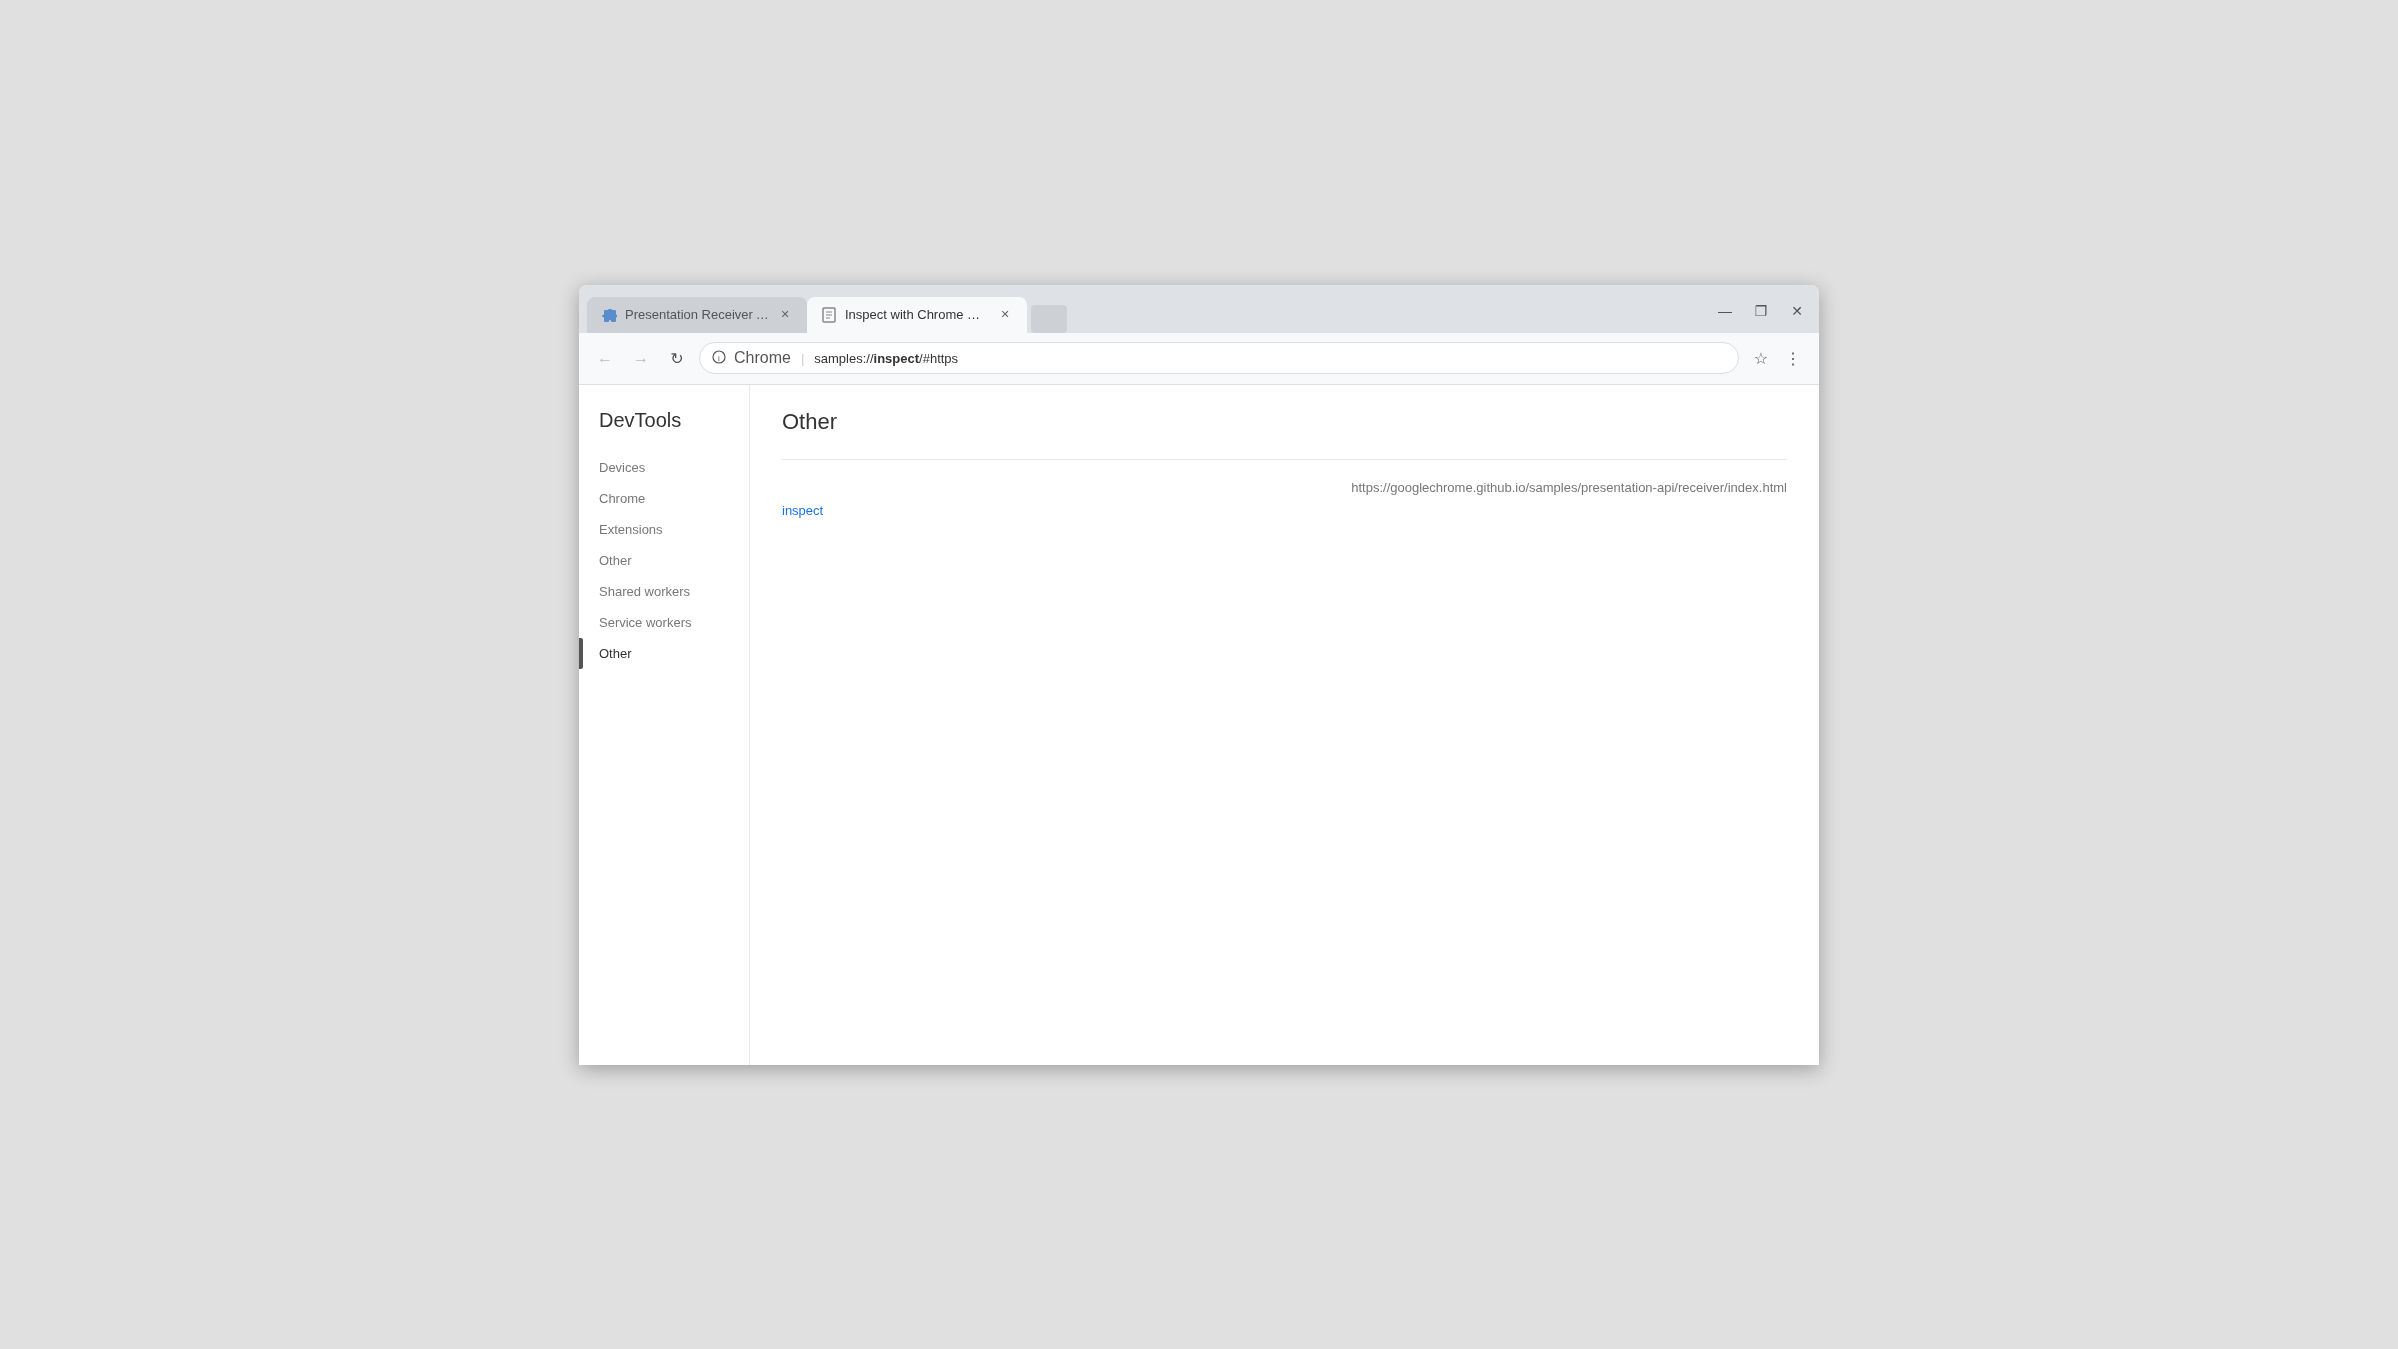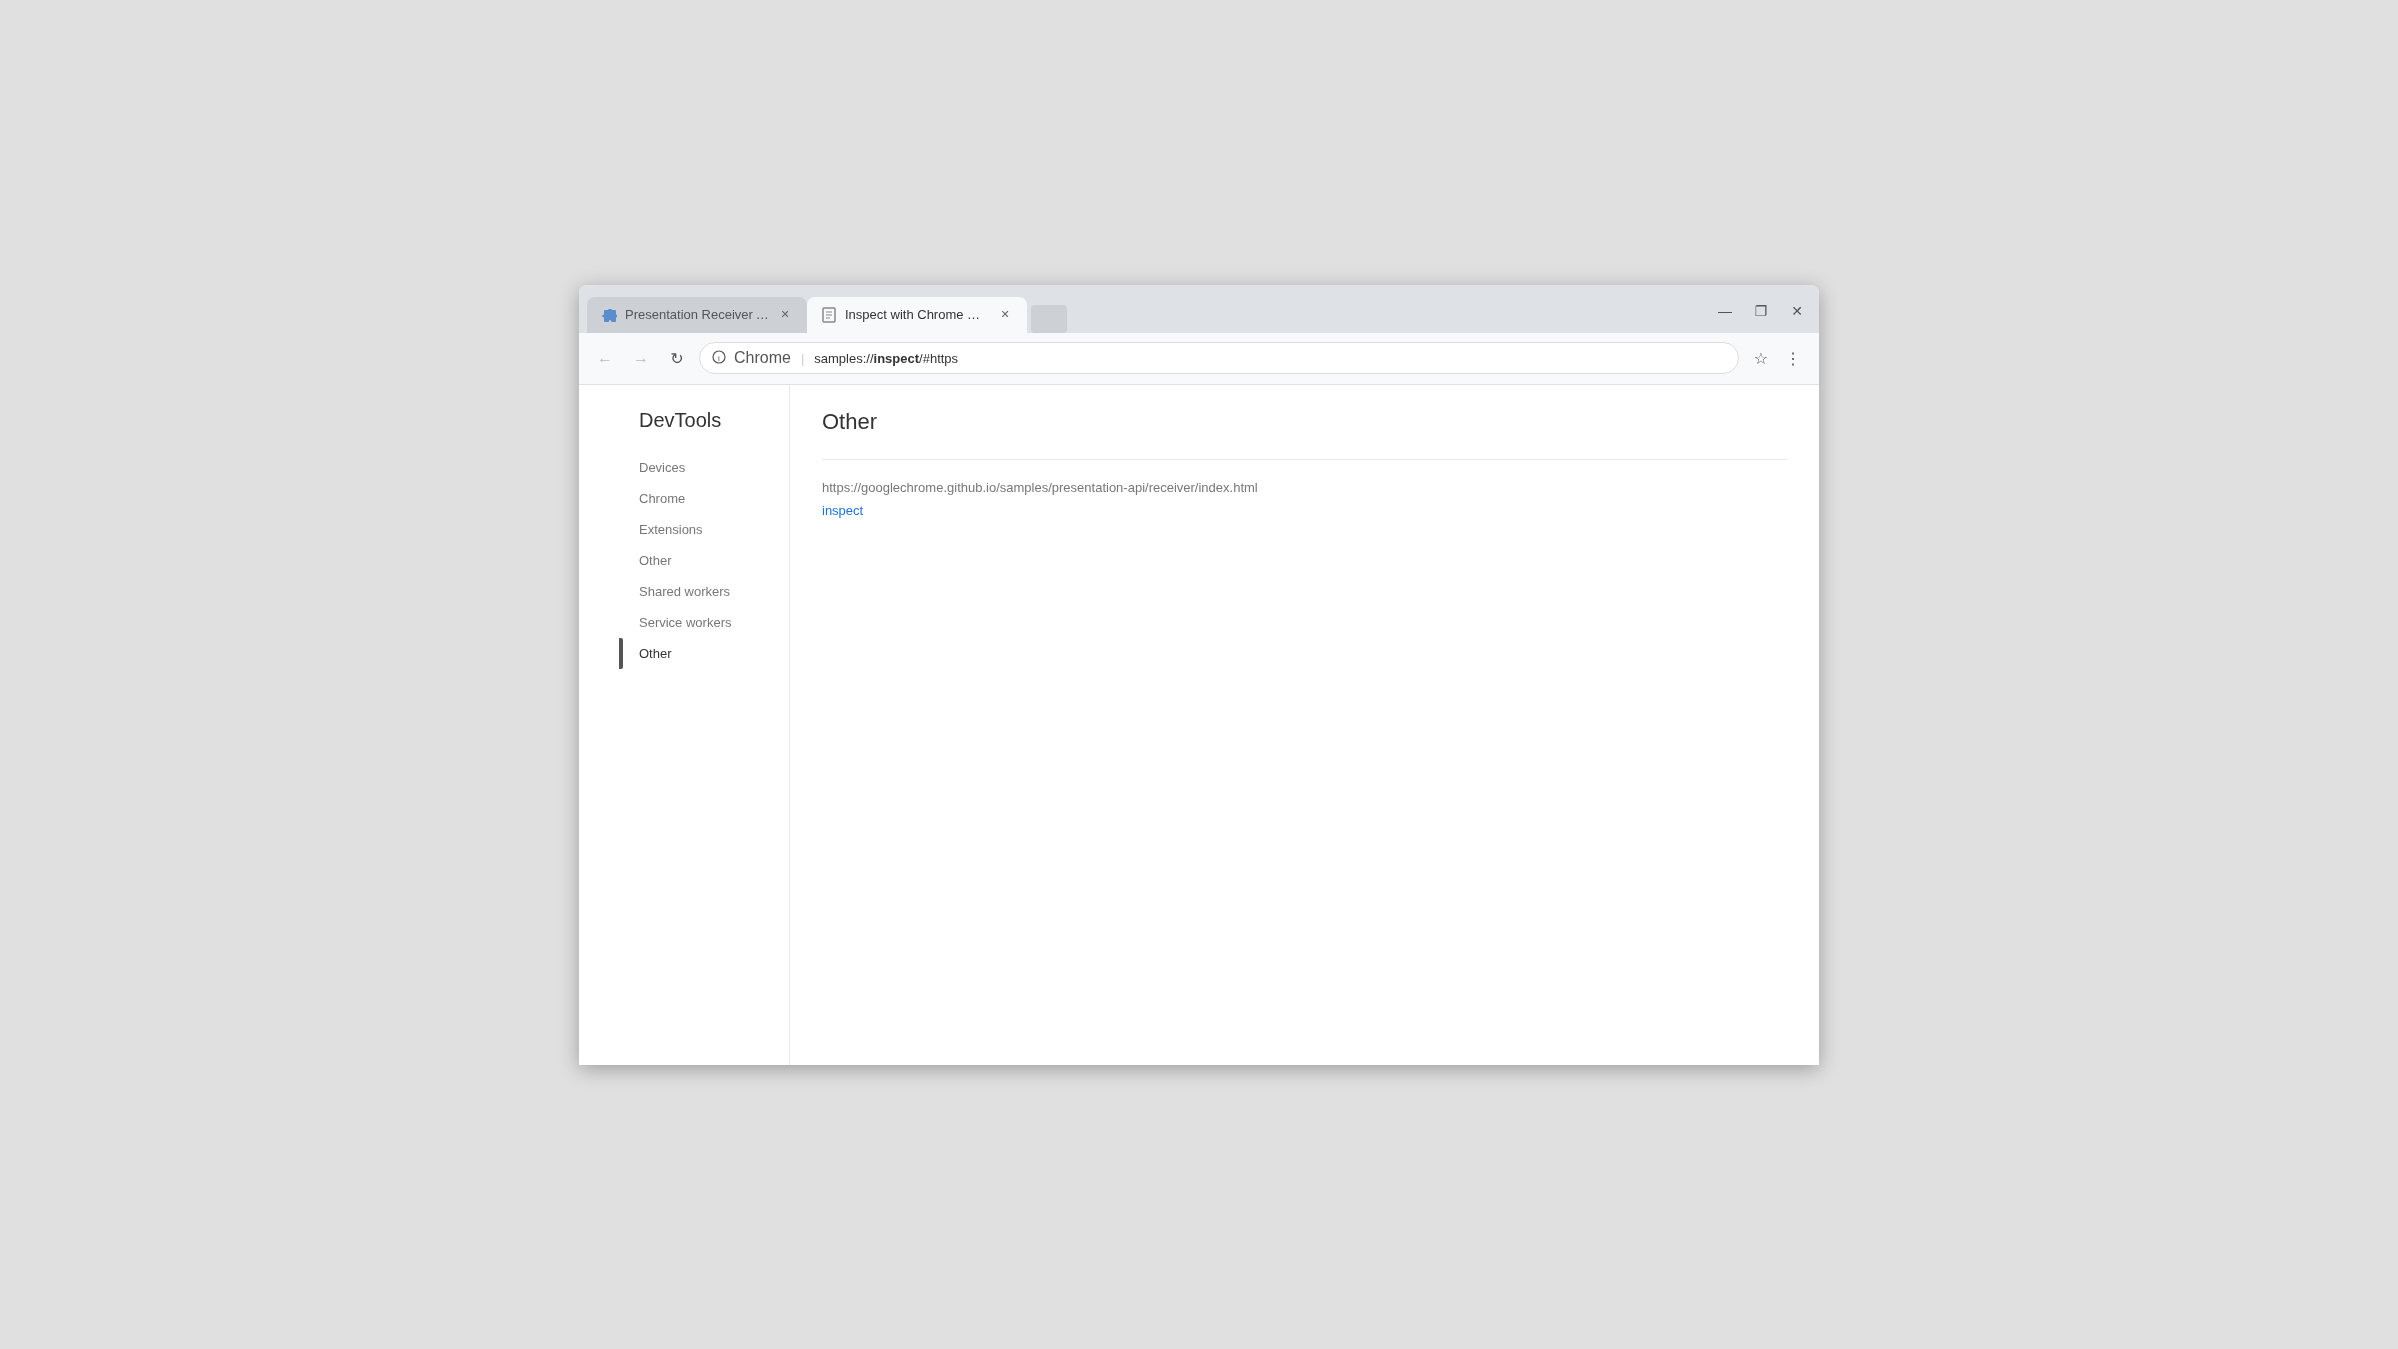--- a/index.html
+++ b/index.html
@@ -179,21 +179,20 @@
       display: flex;
       align-items: center;
       gap: 4px;
     }
 
     
     .content-area {
       display: flex;
       background: #fff;
       min-height: 680px;
-      padding-left: 40px;
     }
 
     
     .sidebar {
       width: 170px;
       padding: 24px 0;
       flex-shrink: 0;
     }
 
     .sidebar-title {
@@ -246,20 +245,21 @@
     .divider {
       height: 1px;
       background: #e8e8e8;
       margin-bottom: 20px;
     }
 
     .target-url {
       font-size: 13px;
       color: #777;
       margin-bottom: 6px;
+      text-align: right;
     }
 
     .inspect-link {
       color: #1a73e8;
       font-size: 13px;
       text-decoration: none;
       cursor: pointer;
     }
   </style>
 </head>

